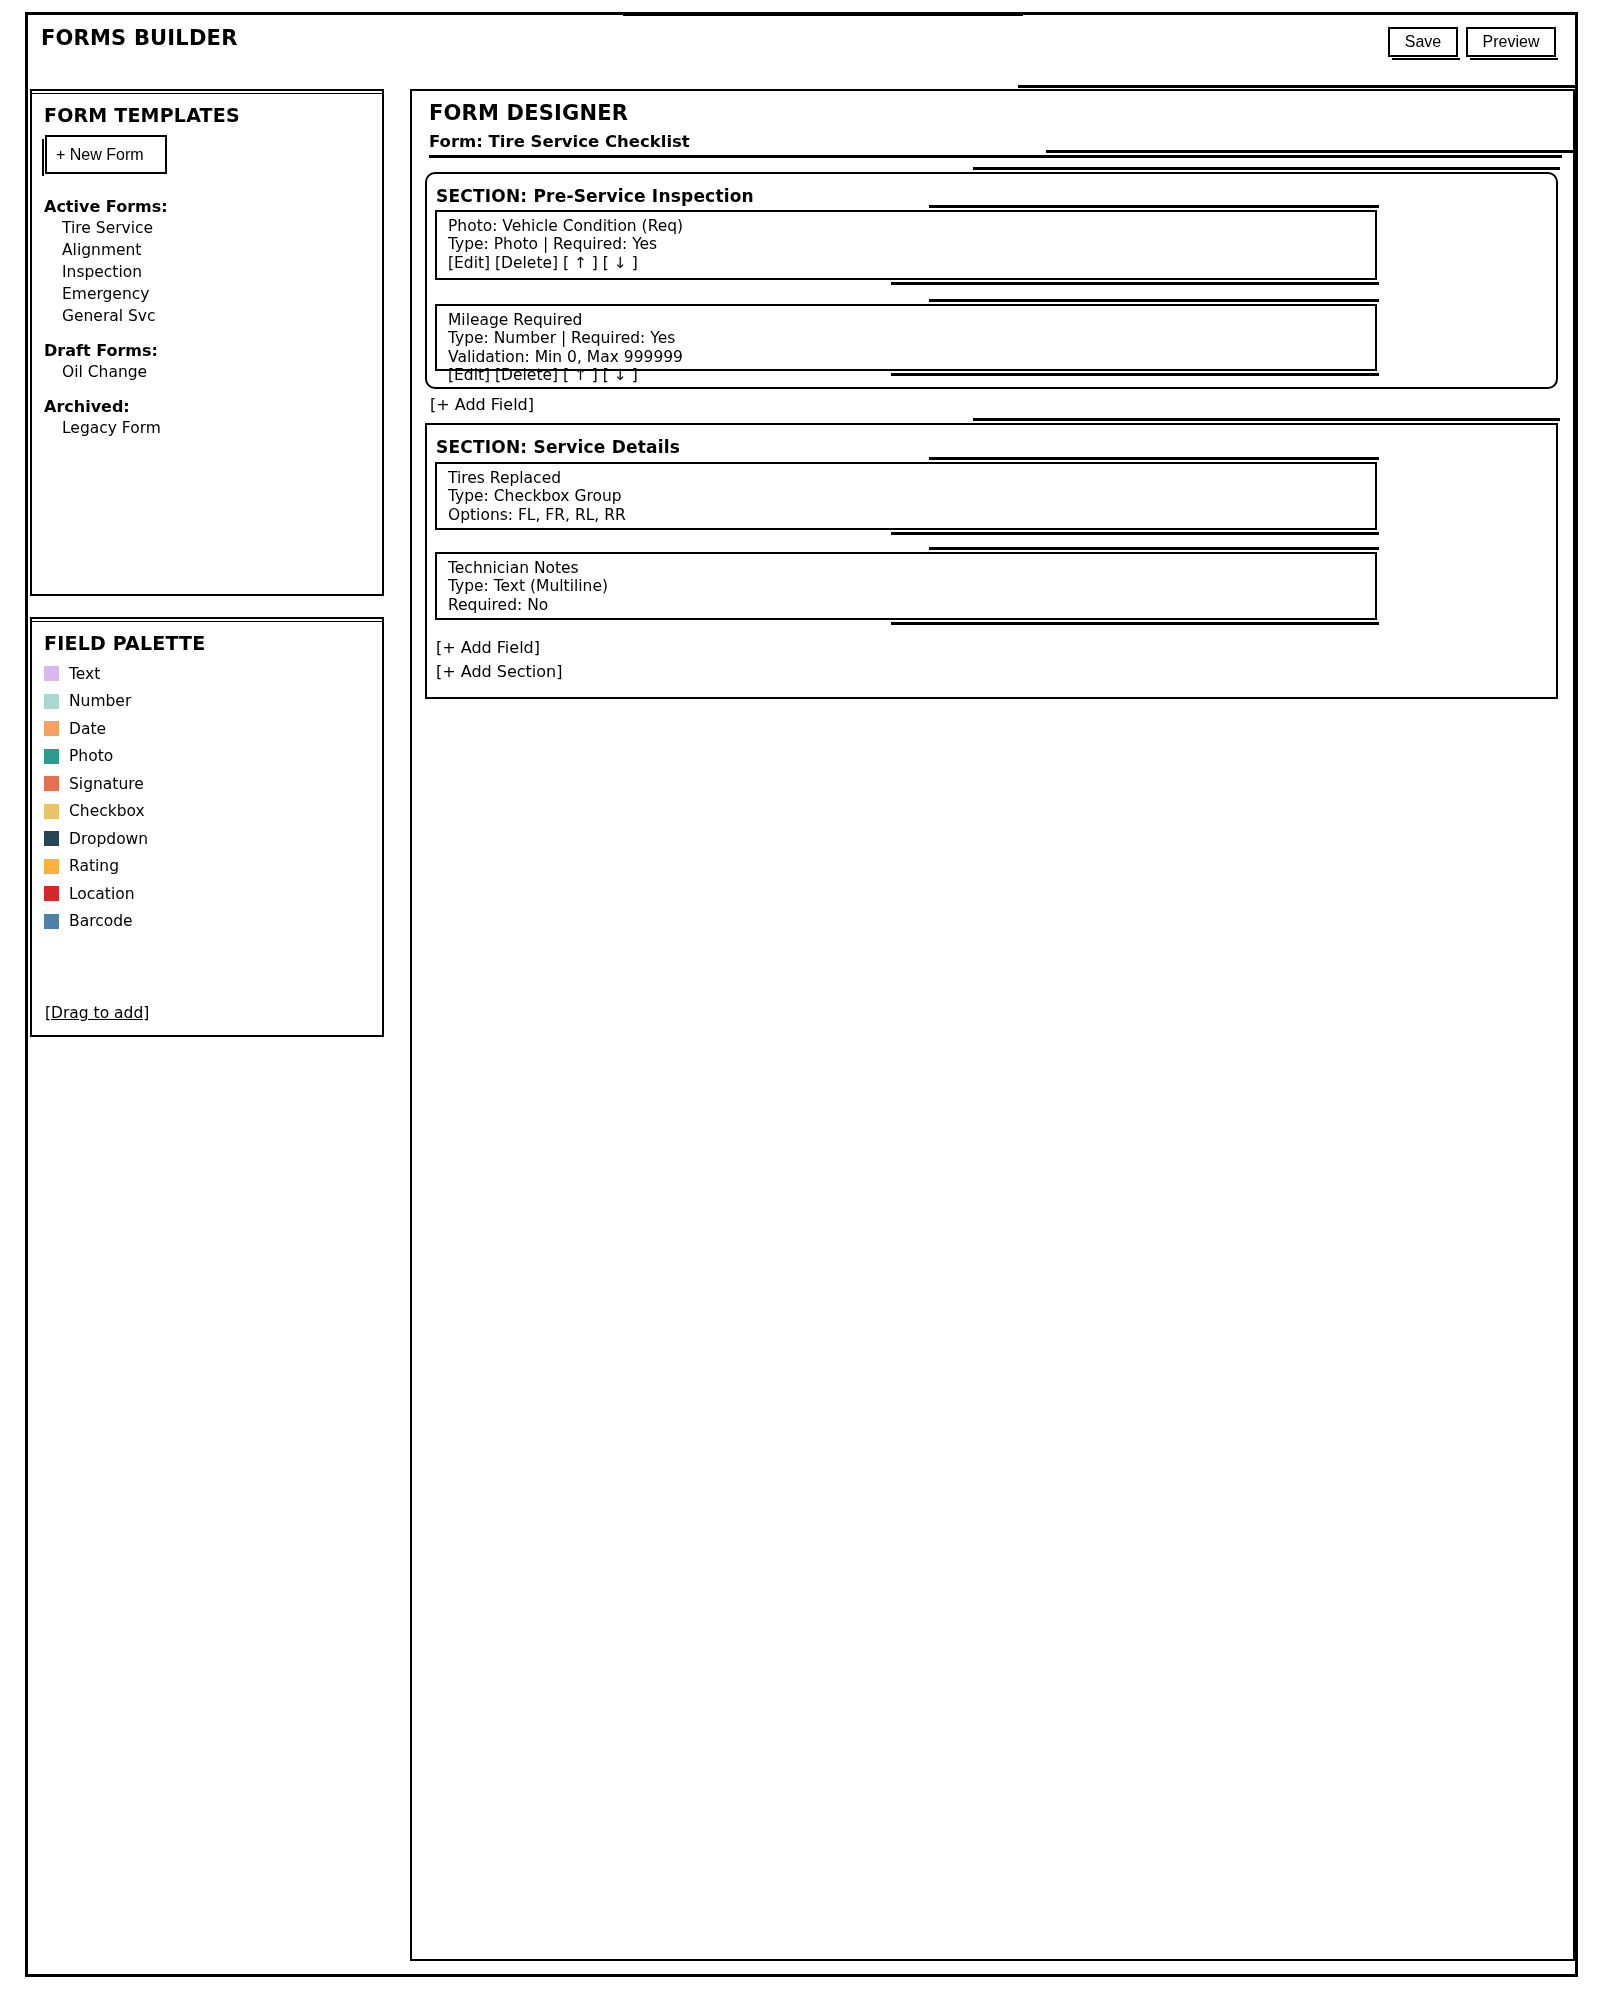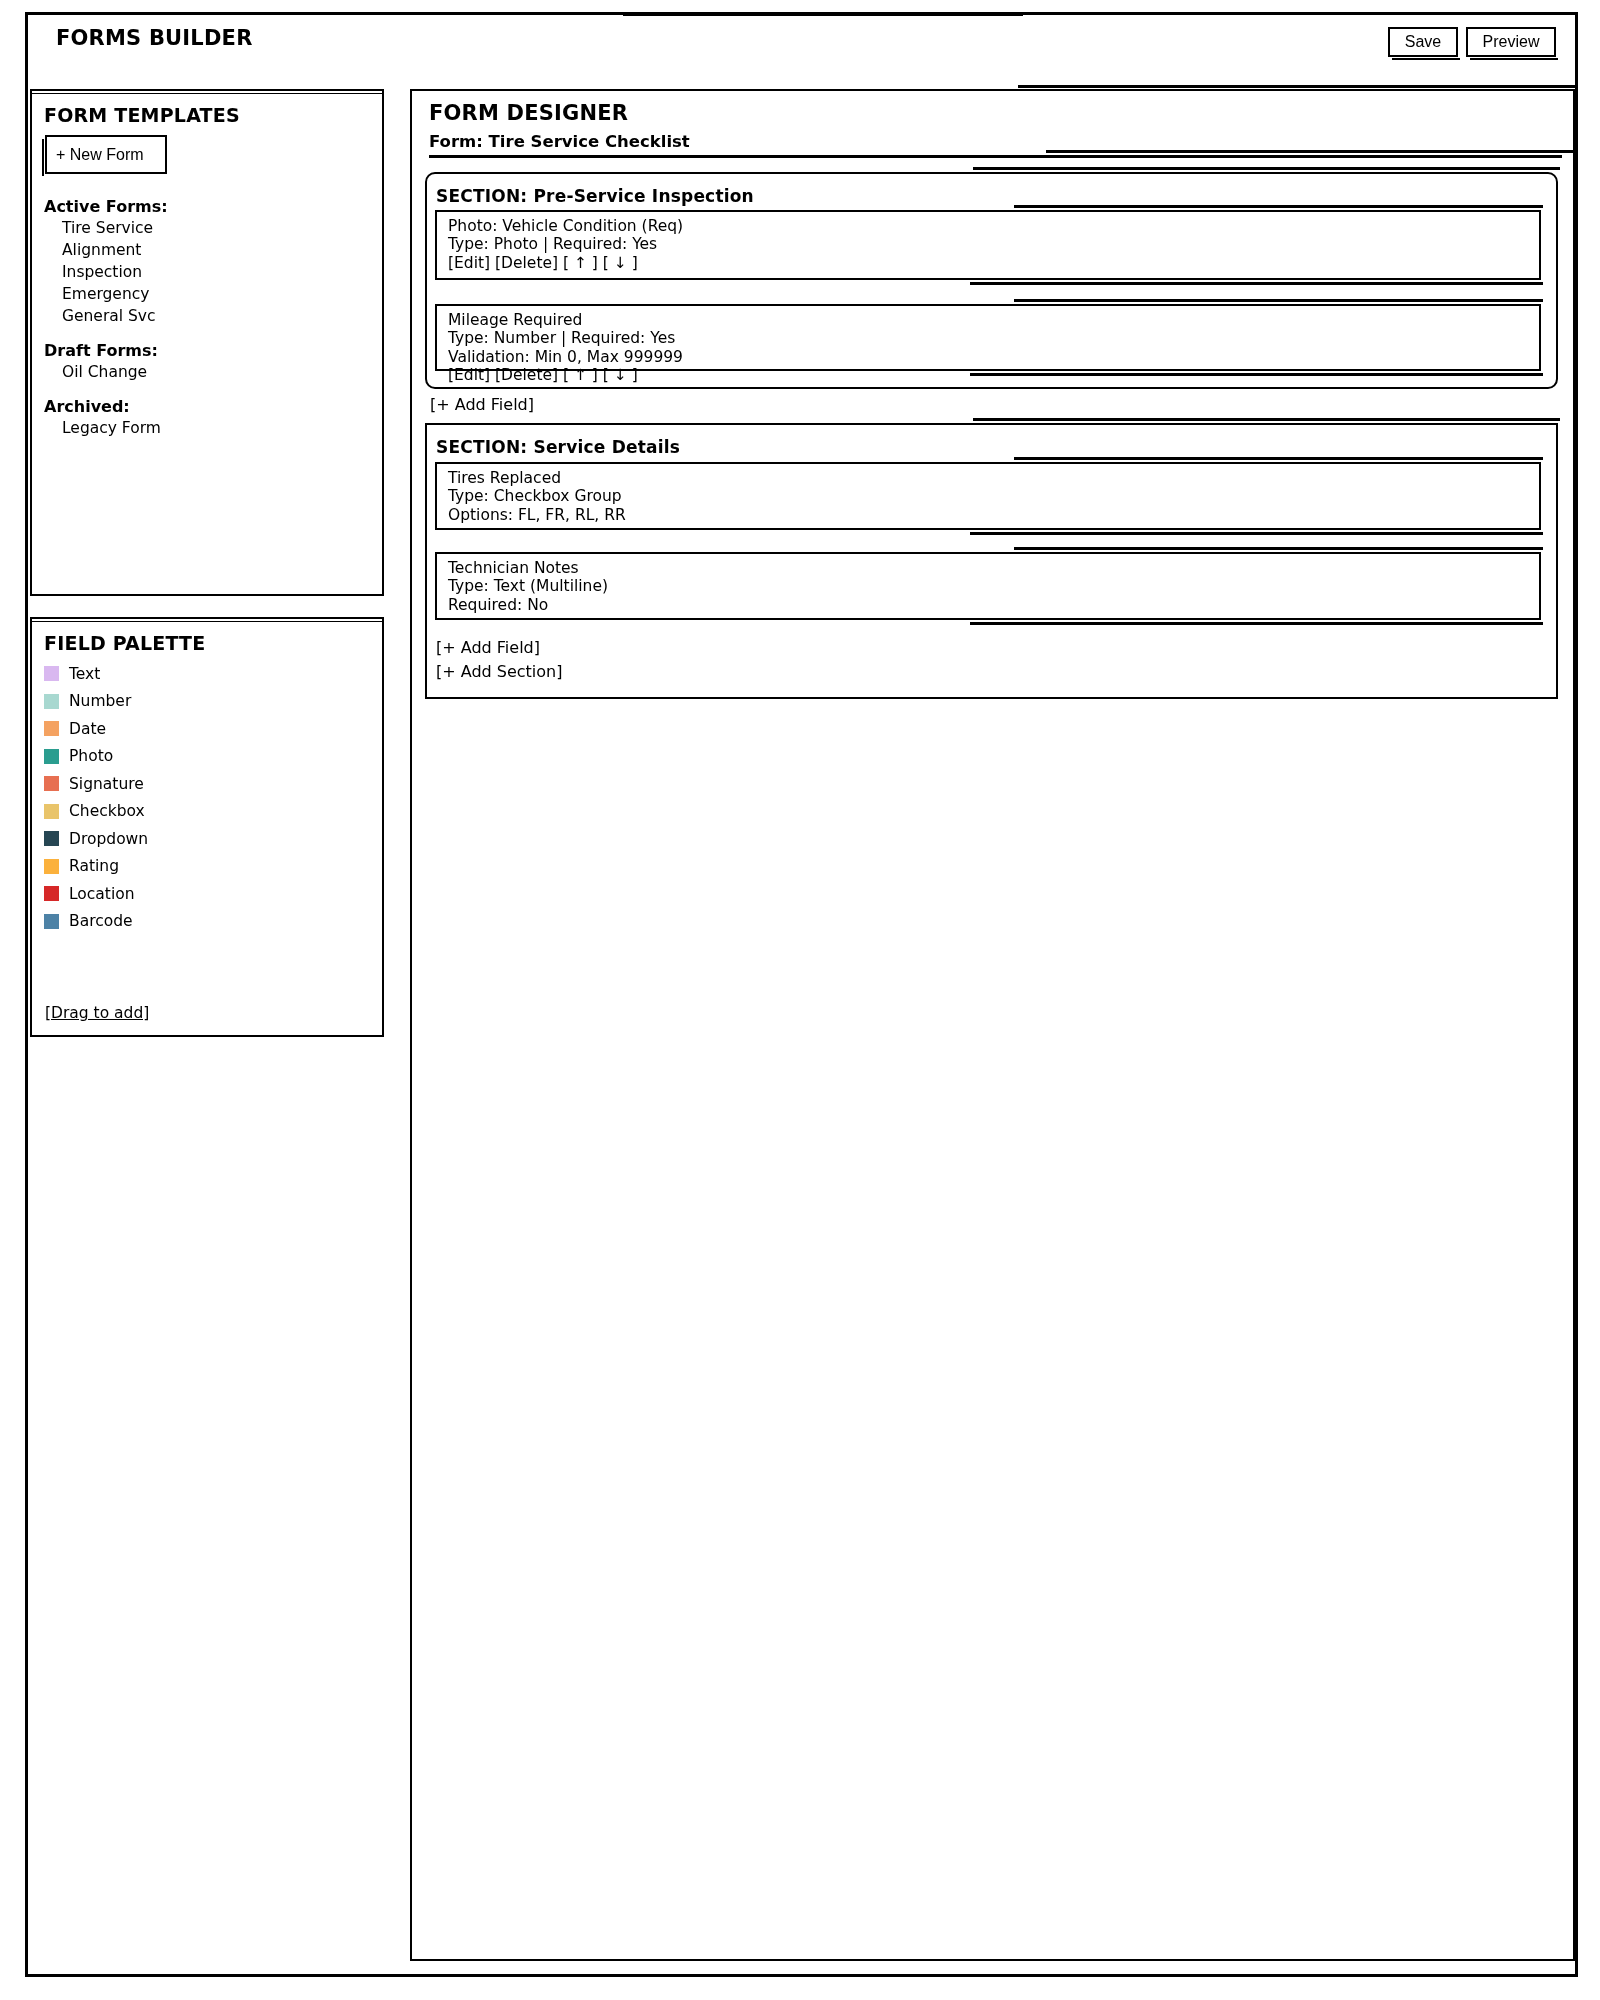--- a/index.html
+++ b/index.html
@@ -13,21 +13,21 @@
 
   
   .page-frame {
     left:25px; top:12px; width:1553px; height:1965px;
     border:3px solid #000; position:absolute;
   }
   .page-frame::before { 
     content:""; position:absolute; left:595px; top:-1px; width:400px; height:2px; background:#000;
   }
 
-  .app-title { left:56px; top:26px; font-size:21px; font-weight:bold; letter-spacing:0.2px; }
+  .app-title { left:41px; top:26px; font-size:21px; font-weight:bold; letter-spacing:0.2px; }
 
   .top-btn {
     position:absolute; top:27px; height:30px; border:2px solid #000;
     font-size:16px; text-align:center; line-height:26px; background:#fff; cursor:pointer;
   }
   .top-btn::after { content:""; position:absolute; left:2px; right:-4px; bottom:-5px; height:2px; background:#000; }
   #save-btn { left:1388px; width:70px; }
   #preview-btn { left:1466px; width:90px; }
 
   
@@ -68,21 +68,21 @@
 
   .section {
     position:absolute; left:13px; width:1133px; border:2px solid #000; background:transparent;
   }
   .section::before { content:""; position:absolute; right:-4px; top:-7px; width:52%; height:3px; background:#000; }
   #section-0 { top:81px;  height:217px;border-radius:10px; }
   #section-1 { top:332px; height:276px; }
   .section-title { font-size:17px; font-weight:bold; padding:12px 0 0 9px; letter-spacing:0.2px; }
 
   .field-card {
-    position:absolute; left:8px; width:1106px; border:2px solid #000;
+    position:absolute; left:8px; width:942px; border:2px solid #000;
     padding:5px 0 0 11px; font-size:15.5px; line-height:18.4px; background:transparent; cursor:pointer;
   }
   .field-card::before { content:""; position:absolute; right:-4px; top:-7px; width:48%; height:3px; background:#000; }
   .field-card::after  { content:""; position:absolute; right:-4px; bottom:-7px; width:52%; height:3px; background:#000; }
   #card-0-0 { top:36px;  height:70px; }
   #card-0-1 { top:130px; height:67px; overflow:visible; } 
   #card-1-0 { top:37px;  height:68px; }
   #card-1-1 { top:127px; height:68px; }
   .card-line { white-space:nowrap; }
 

